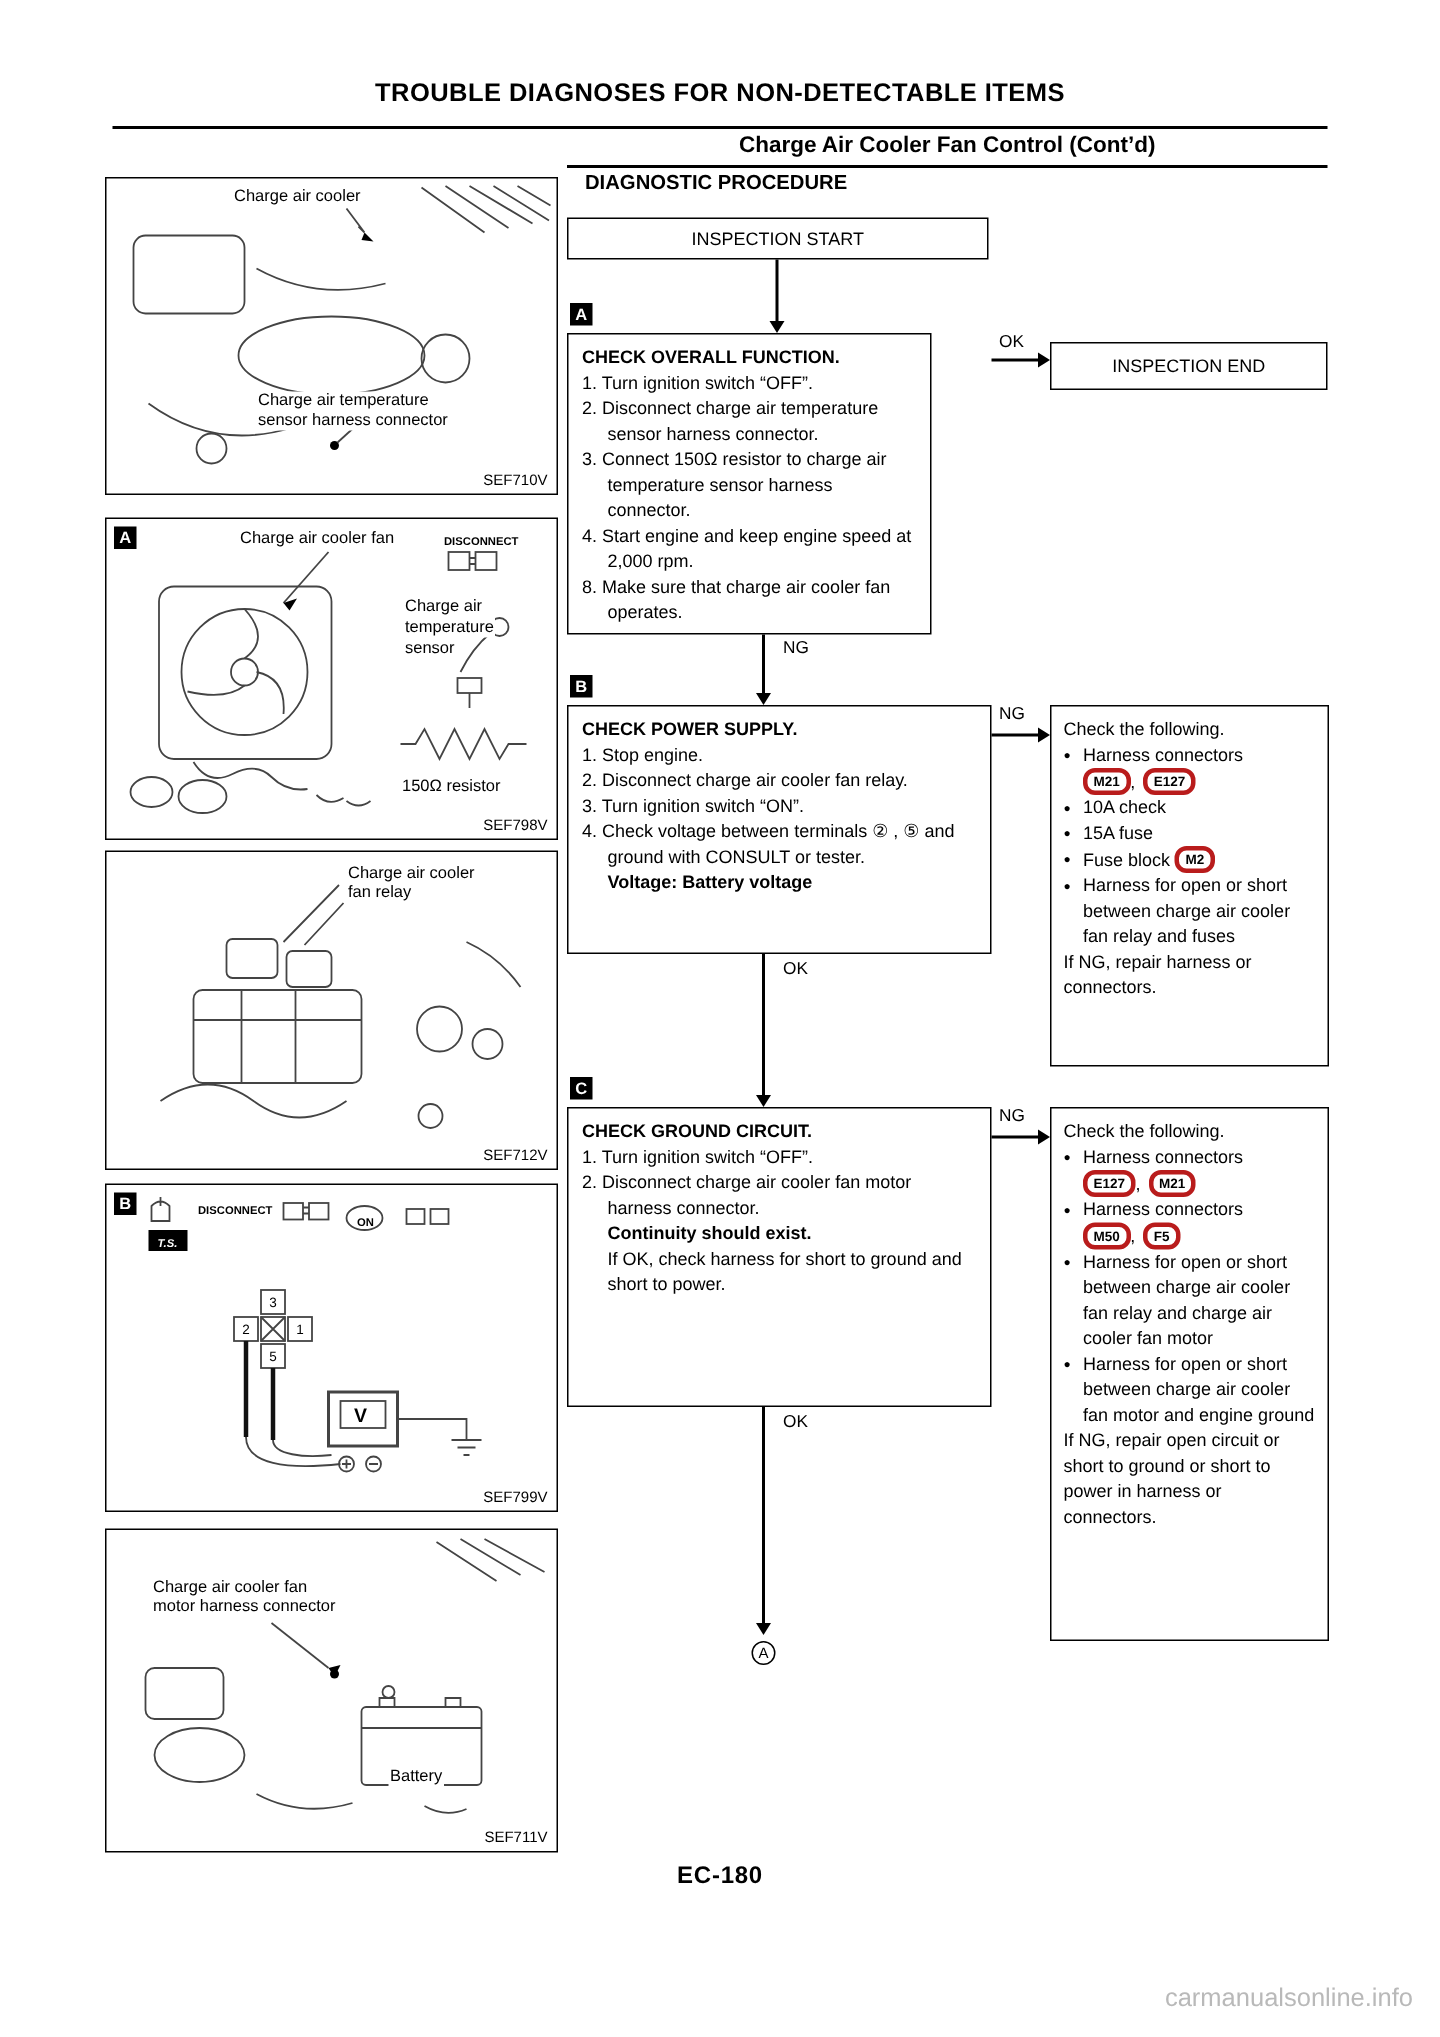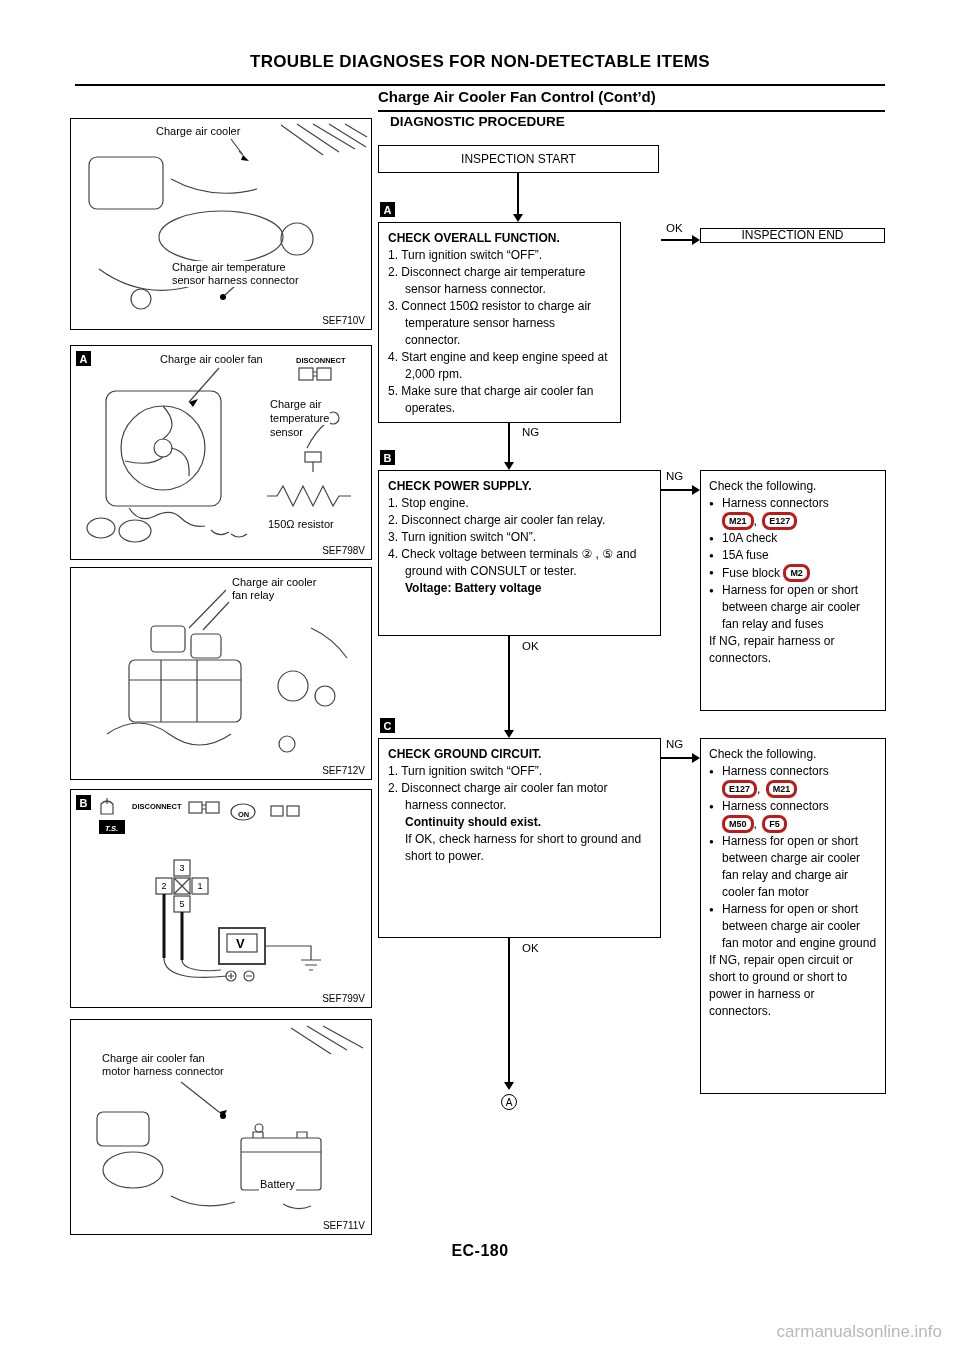--- a/index.html
+++ b/index.html
@@ -1,21 +1,21 @@
 <!DOCTYPE html>
 <html><head>
 <meta charset="utf-8">
 <style>
   * { box-sizing: border-box; margin: 0; padding: 0; }
   body { background:#e8e8e8; font-family:"Liberation Sans","DejaVu Sans",sans-serif; color:#000; }
   .page { position:relative; width:960px; height:1358px; background:#fff; margin:0 auto; overflow:hidden; }
 
   .main-title { position:absolute; left:0; top:52px; width:100%; text-align:center; font-size:17px; font-weight:bold; letter-spacing:.3px; }
   .main-rule { position:absolute; left:75px; top:84px; width:810px; height:2px; background:#000; }
-  .subtitle { position:absolute; left:378px; top:88px; width:507px; text-align:left; font-size:15px; font-weight:bold; padding-bottom:5px; border-bottom:2px solid #000; }
+  .subtitle { position:absolute; left:378px; top:88px; width:507px; text-align:center; font-size:15px; font-weight:bold; padding-bottom:5px; border-bottom:2px solid #000; }
   .proc-heading { position:absolute; left:390px; top:114px; font-size:13.5px; font-weight:bold; }
 
   
   .fig { position:absolute; left:70px; width:302px; border:1.5px solid #000; background:#fff; }
   .fig svg { position:absolute; left:0; top:0; }
   .fig-label { position:absolute; font-size:11px; line-height:13px; background:#fff; padding:0 1px; white-space:nowrap; }
   .fig-label.small { font-size:7.5px; font-weight:bold; }
   .fig-code { position:absolute; right:5px; bottom:3px; font-size:10px; background:#fff; padding:0 1px; }
   .marker { position:absolute; width:15px; height:15px; background:#000; color:#fff; font-size:11px; font-weight:bold; display:flex; align-items:center; justify-content:center; }
   .pin-num { position:absolute; width:16px; height:16px; font-size:9px; display:flex; align-items:center; justify-content:center; }
@@ -192,26 +192,26 @@
 
   <div class="vline arrow" style="left:517px;top:173px;height:41px"></div>
 
   <div class="marker" style="left:380px;top:202px">A</div>
   <div class="flow-box text-box" style="left:378px;top:222px;width:243px;height:201px">
     <div class="box-title">CHECK OVERALL FUNCTION.</div>
     <div class="step">1. Turn ignition switch “OFF”.</div>
     <div class="step">2. Disconnect charge air temperature sensor harness connector.</div>
     <div class="step">3. Connect 150Ω resistor to charge air temperature sensor harness connector.</div>
     <div class="step">4. Start engine and keep engine speed at 2,000 rpm.</div>
-    <div class="step">5. Make sure that charge air cooler fan operates.</div>
+    <div class="step">8. Make sure that charge air cooler fan operates.</div>
   </div>
 
   <div class="flow-label" style="left:666px;top:222px">OK</div>
   <div class="hline arrow" style="left:661px;top:239px;width:31px"></div>
-  <div class="flow-box label-box" style="left:700px;top:228px;width:185px;height:15px">
+  <div class="flow-box label-box" style="left:700px;top:228px;width:185px;height:32px">
     <span>INSPECTION END</span>
   </div>
 
   <div class="flow-label" style="left:522px;top:426px">NG</div>
   <div class="vline arrow" style="left:508px;top:423px;height:39px"></div>
 
   <div class="marker" style="left:380px;top:450px">B</div>
   <div class="flow-box text-box" style="left:378px;top:470px;width:283px;height:166px">
     <div class="box-title">CHECK POWER SUPPLY.</div>
     <div class="step">1. Stop engine.</div>

